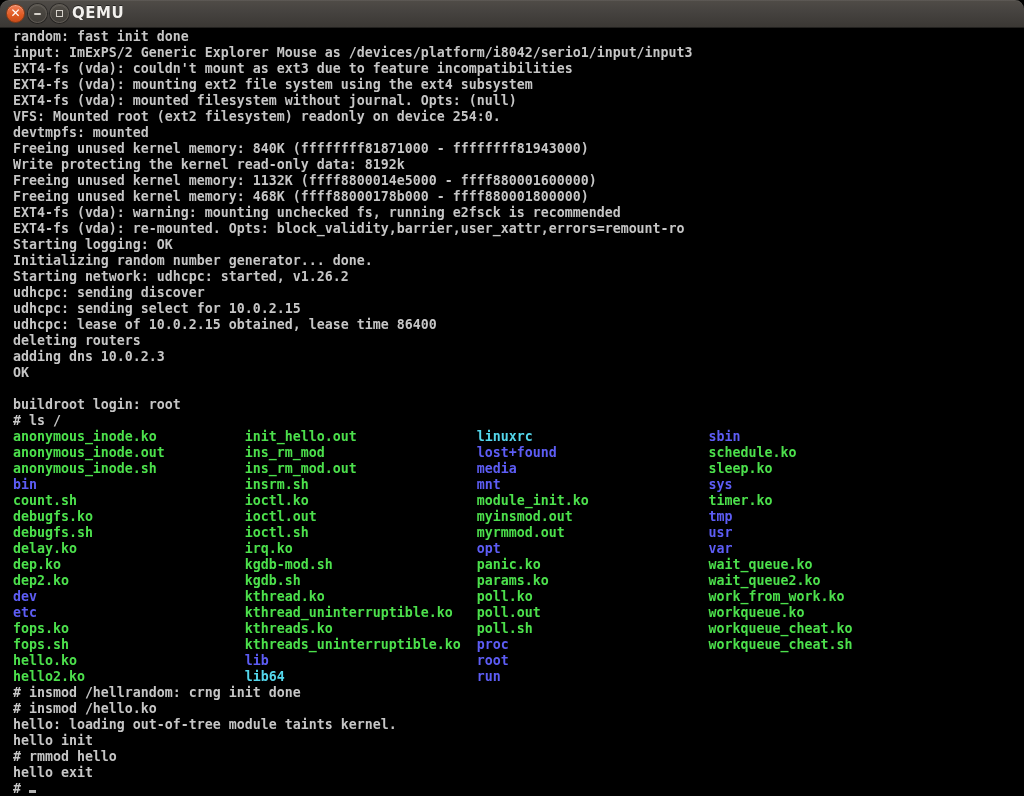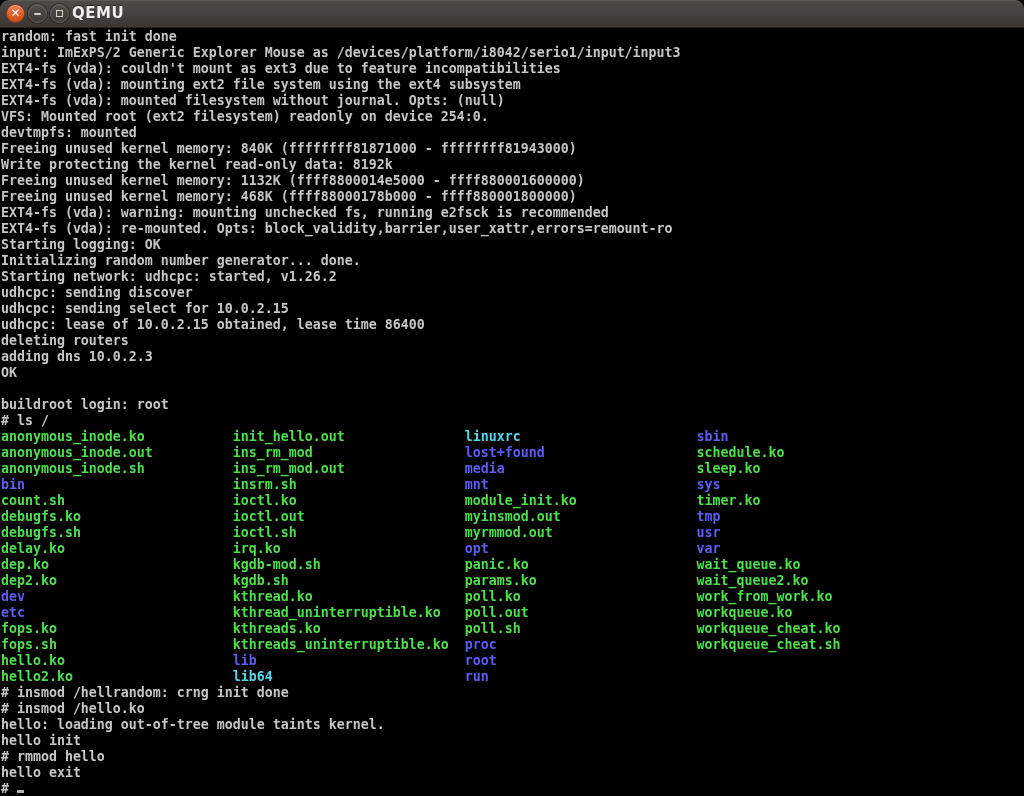--- a/index.html
+++ b/index.html
@@ -29,21 +29,21 @@
   .btn.min{left:28px;}
   .btn.max{left:50px;}
   .min-glyph{position:absolute;left:5px;top:8px;width:7px;height:2px;background:#d5d1ca;border-radius:1px;}
   .max-glyph{position:absolute;left:5px;top:5px;width:7px;height:7px;border:1.5px solid #d5d1ca;box-sizing:border-box;}
   .title{
     position:absolute;left:72px;top:0;height:14px;
     color:#f3f1ee;font:bold 15px/27px "DejaVu Sans",sans-serif;
     text-shadow:0 -1px 0 rgba(0,0,0,0.5);
     letter-spacing:0.5px;
   }
-  .term{position:absolute;top:28px;left:0;width:925px;height:768px;background:#000;}
+  .term{position:absolute;top:28px;left:12px;width:925px;height:768px;background:#000;}
   .term pre{
     margin:0;padding:0;
     font-family:"DejaVu Sans Mono",monospace;
     font-weight:bold;
     font-size:14.6px;line-height:16px;
     color:#c6c6c6;
     white-space:pre;
     transform:scaleX(0.9101);
     transform-origin:0 0;
     padding-left:1px;

